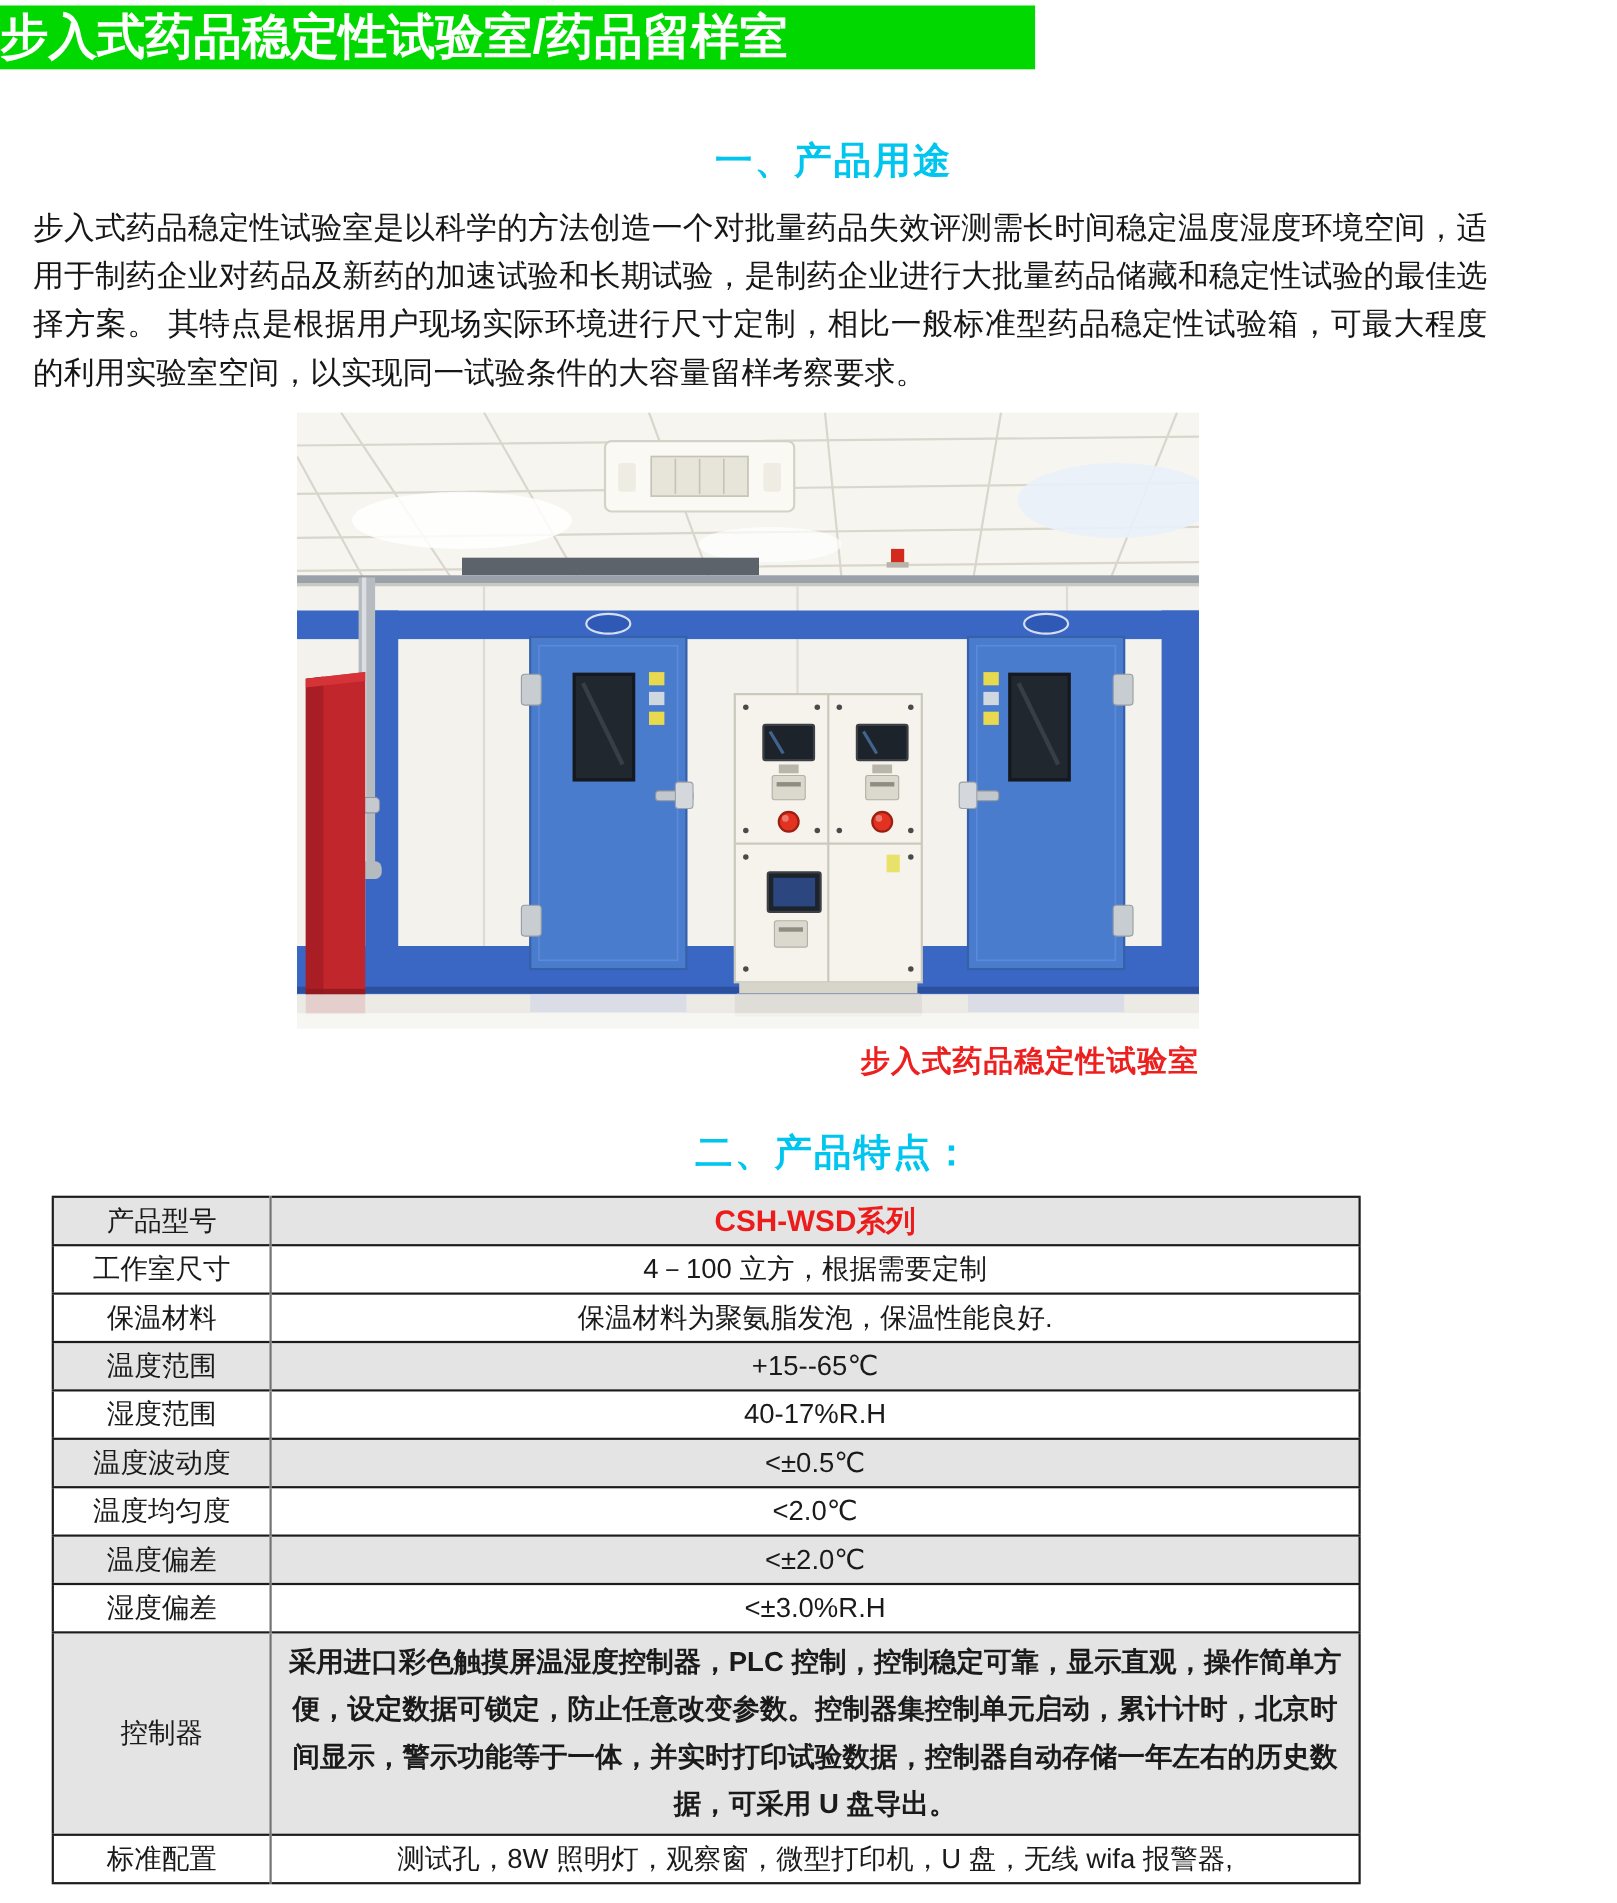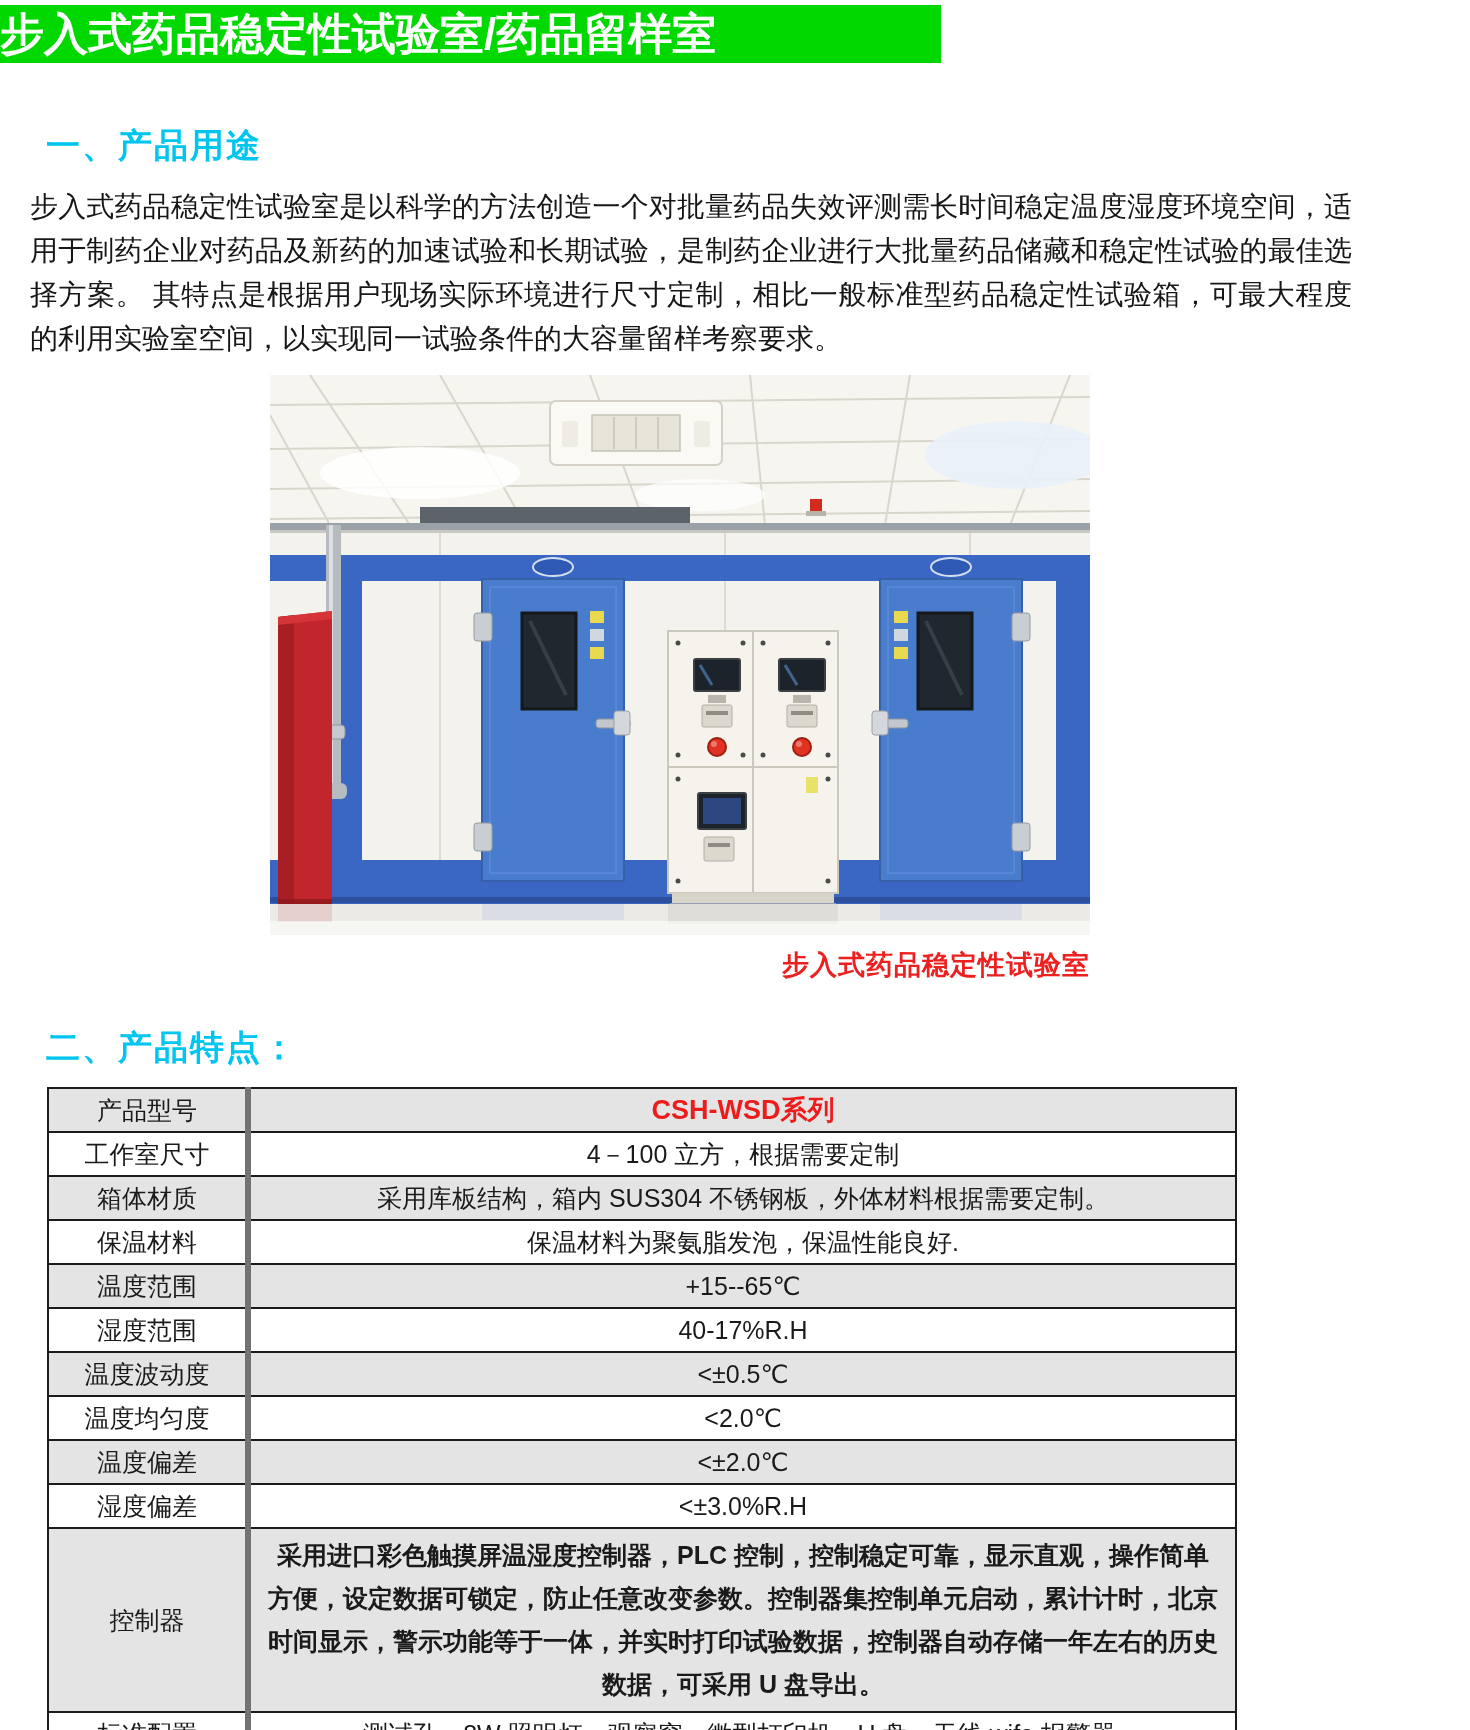--- a/index.html
+++ b/index.html
@@ -8,21 +8,21 @@
     font-family:"Liberation Sans","DejaVu Sans",sans-serif; color:#1a1a1a;
   }
   .banner {
     margin-top:5px; width:941px; height:58px; box-sizing:border-box;
     background:var(--banner_green); color:#ffffff;
     font-size:44px; font-weight:bold; line-height:58px; 
     white-space:nowrap;
   }
   .sec-heading {
     margin:60px 0 0 46px; font-size:34px; font-weight:bold;
-    color:var(--heading_cyan); letter-spacing:2px;
+    color:var(--heading_cyan); letter-spacing:2px;text-align:center;
   }
   .sec-heading.second { margin-top:42px; }
   .para {
     margin:16px 0 0 30px; width:1322px;
     font-size:28px; line-height:44px; text-align:justify; color:#161616;
   }
   .photo-wrap { position:relative; margin:14px 0 0 270px; width:820px; height:560px; }
   .photo-wrap svg { display:block; }
   .caption {
     margin:12px 0 0 270px; width:820px; text-align:right;
@@ -30,21 +30,21 @@
   }
   table.spec {
     margin:16px 0 0 47px; width:1190px; border-collapse:collapse; table-layout:fixed;
     border:2px solid var(--table_border);
   }
   table.spec tr { border-top:2px solid var(--table_border); border-bottom:2px solid var(--table_border); }
   table.spec td {
     font-size:25px; text-align:center; vertical-align:middle;
     height:42px; line-height:40px; padding:0 10px; overflow:hidden;
   }
-  table.spec td.label { width:176px; border-right:6px solid #737373; }
+  table.spec td.label { width:176px; border-right:2px solid #737373; }
   table.spec tr.shaded { background:var(--row_shade); }
   table.spec tr.multiline td.value { height:auto; line-height:43px; padding:5px 14px;font-weight:bold; }
   table.spec td.value.model-red { color:var(--model_red); font-weight:bold; font-size:27px; }
 </style>
 </head>
 <body>
 
 <div>
 
   <div class="banner">
@@ -202,24 +202,20 @@
   <table class="spec">
     <tbody id="spec-tbody">
         <tr class="shaded">
       <td class="label">产品型号</td>
       <td class="value model-red">CSH-WSD系列</td>
     </tr>
         <tr>
       <td class="label">工作室尺寸</td>
       <td class="value">4－100 立方，根据需要定制</td>
     </tr>
-        <tr class="shaded">
-      <td class="label">箱体材质</td>
-      <td class="value">采用库板结构，箱内 SUS304 不锈钢板，外体材料根据需要定制。</td>
-    </tr>
         <tr>
       <td class="label">保温材料</td>
       <td class="value">保温材料为聚氨脂发泡，保温性能良好.</td>
     </tr>
         <tr class="shaded">
       <td class="label">温度范围</td>
       <td class="value">+15--65℃</td>
     </tr>
         <tr>
       <td class="label">湿度范围</td>

